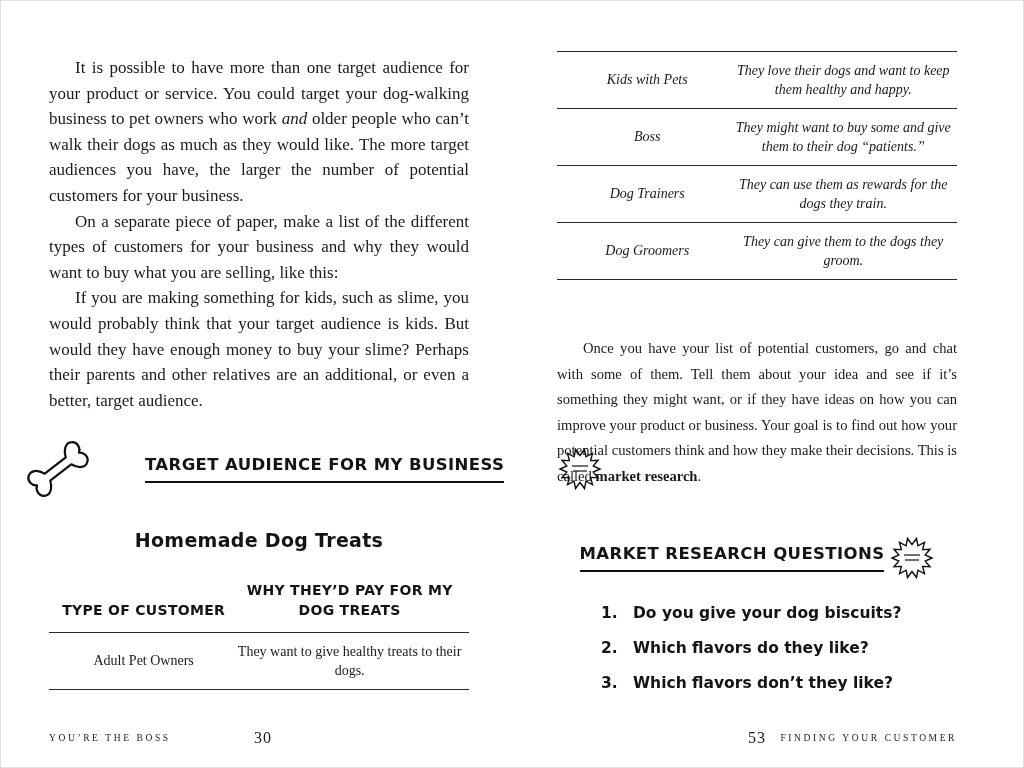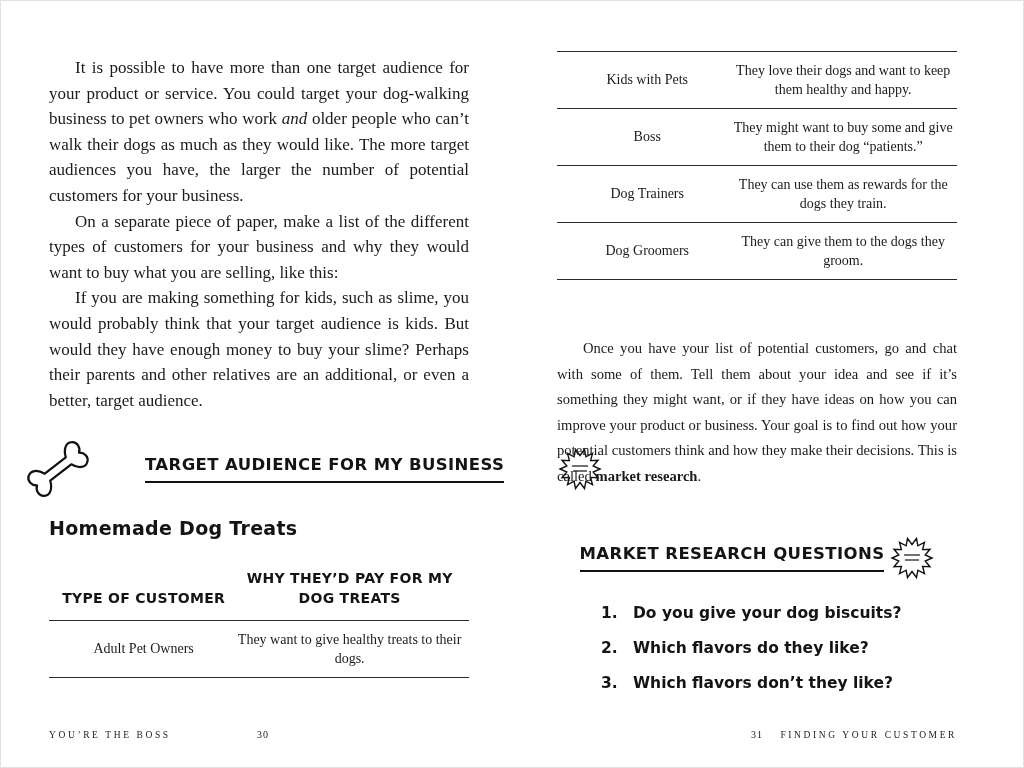--- a/index.html
+++ b/index.html
@@ -19,54 +19,54 @@
   .body-copy p { text-indent:26px; }
 
   
   .hand { font-family:"DejaVu Sans","Liberation Sans",sans-serif; font-weight:700; color:#141414; }
 
   
   .ws-header { display:flex; align-items:center; margin-top:24px;gap:48px; }
   .bone { width:74px; height:64px; margin-left:-28px; margin-right:2px; flex:0 0 auto; }
   .ws-title { font-size:16.5px; letter-spacing:.4px; border-bottom:2.5px solid #111; padding-bottom:7px; white-space:nowrap; }
   .starburst { width:44px; height:44px; margin-left:6px; flex:0 0 auto; }
-  .ws-subtitle { font-size:19px; margin-top:16px; letter-spacing:.3px; }
+  .ws-subtitle { text-align:center; font-size:19px; margin-top:28px; letter-spacing:.3px; }
 
   
   .ws-table { width:100%; margin-top:20px; }
   .t-row { display:flex; align-items:center; border-bottom:1.4px solid #2a2a2a; padding:9px 4px; }
   .t-row.head { border-bottom:1.4px solid #2a2a2a; align-items:flex-end; padding-bottom:12px; }
   .t-cell-c { width:44%; text-align:center; font-size:14px; }
   .t-cell-r { width:56%; text-align:center; font-size:14px; line-height:19px; }
   .t-head-c, .t-head-r { font-size:14px; letter-spacing:.3px; line-height:20px; text-align:center; }
   .t-head-c { width:44%; }
   .t-head-r { width:56%; }
   .top-table { margin-top:50px; border-top:1.4px solid #2a2a2a; }
-  .top-table .t-row { min-height:53px; }
+  .top-table .t-row { min-height:53px;font-style:italic; }
 
   
   .body-copy-r { margin-top:56px; font-size:14.6px; line-height:25.6px; text-align:justify; }
   .body-copy-r p { text-indent:26px; }
   .bold-term { font-weight:bold; }
   em.inline-it { font-style:italic; }
 
   
   .mr-header { display:flex; align-items:center; justify-content:center; margin-top:46px; }
   .mr-title { font-size:16.5px; letter-spacing:.4px; border-bottom:2.5px solid #111; padding-bottom:7px; white-space:nowrap; }
   .q-list { margin-top:24px; padding-left:44px; }
   .q-item { display:flex; gap:16px; margin-bottom:17px; font-size:15.5px; align-items:baseline; }
   .q-num { width:16px; flex:0 0 auto; }
 
   
   .footer {
     position:absolute; top:728px; left:0; width:100%;
     display:grid; grid-template-columns:1fr auto 1fr; align-items:center;
   }
   .foot-caps { font-size:9.5px; letter-spacing:2.6px; text-transform:uppercase; color:#222; }
-  .foot-num { font-size:10px; letter-spacing:1px; text-align:center; }
+  .foot-num { font-size:16px; letter-spacing:1px; text-align:center; }
   .page-left  .foot-num { transform:translateX(4px); }
 </style>
 </head>
 <body>
 
 <div class="spread">
 
   <div class="page page-left">
 
     <div class="body-copy">
@@ -153,17 +153,17 @@
         <span>Which flavors do they like?</span>
       </div>
       <div class="q-item hand">
         <span class="q-num">3.</span>
         <span>Which flavors don’t they like?</span>
       </div>
     </div>
 
     <div class="footer">
       <span></span>
-      <span class="foot-num">31</span>
+      <span class="foot-num">53</span>
       <span class="foot-caps" style="text-align:right;">Finding Your Customer</span>
     </div>
   </div>
 </div>
 
 </body></html>

